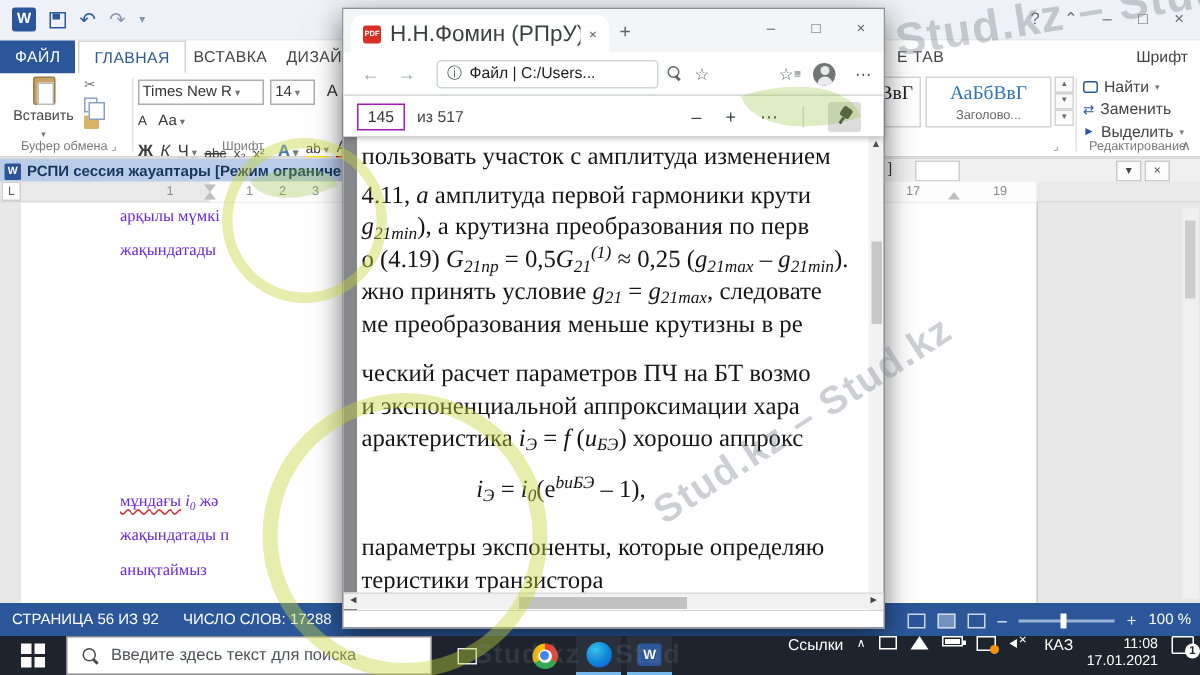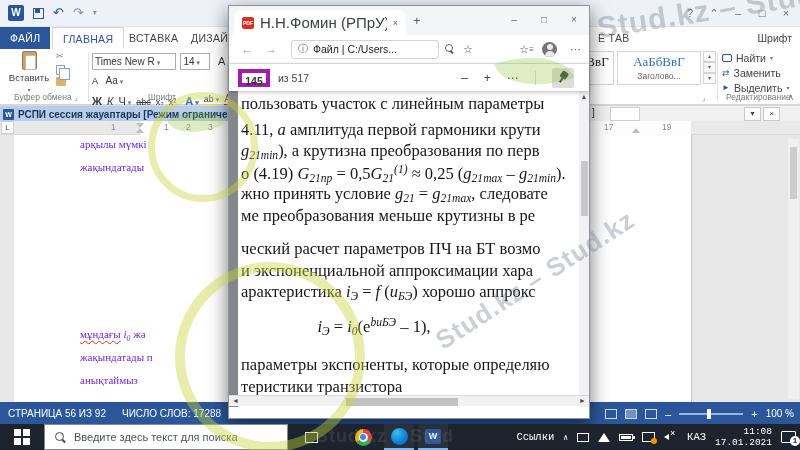--- a/index.html
+++ b/index.html
@@ -135,21 +135,21 @@
   .e-star { font-size:11px; color:#5f6368; margin-left:8px; }
   .e-right { position:absolute; right:8px; display:flex; gap:13px; align-items:center; }
   .favbar-ic { font-size:11px; color:#5f6368; position:relative; }
   .favbar-ic::after { content:"≡"; font-size:8px; position:absolute; right:-5px; top:2px; }
   .avatar { width:15px; height:15px; border-radius:50%; background:#757575; position:relative; overflow:hidden; }
   .avatar::before { content:""; position:absolute; left:4.5px; top:2.5px; width:6px; height:6px; border-radius:50%; background:#e8eaed; }
   .avatar::after { content:""; position:absolute; left:2.5px; top:9.5px; width:10px; height:6px; border-radius:5px 5px 0 0; background:#e8eaed; }
   .e-menu { font-size:11px; color:#5f6368; }
 
   .pdf-bar { position:absolute; left:0; top:58px; width:100%; height:27px; background:#fff; box-shadow:0 1px 4px rgba(0,0,0,.28); z-index:3; display:flex; align-items:center; }
-  .page-box { margin-left:9px; width:32px; height:18px; border:4px solid #a21caf; font-size:10.5px; color:#333; text-align:center; line-height:16px;font-weight:bold; }
+  .page-box { margin-left:9px; width:32px; height:18px; border:1px solid #a21caf; font-size:10.5px; color:#333; text-align:center; line-height:16px; }
   .page-of { margin-left:8px; font-size:10.5px; color:#444; }
   .pb-right { position:absolute; left:232px; display:flex; gap:16px; align-items:center; }
   .pb-right .g { font-size:12px; color:#3c4043; }
   .pb-sep { width:1px; height:14px; background:#d9d9d9; }
   .pin-btn { width:22px; height:20px; background:#dcdcdc; border-radius:2px; display:flex; align-items:center; justify-content:center; }
   .pin-ic { width:11px; height:13px; position:relative; transform:rotate(35deg); }
   .pin-ic::before { content:""; position:absolute; left:2px; top:0; width:7px; height:7px; background:#3c4043; border-radius:1.5px; }
   .pin-ic::after { content:""; position:absolute; left:5px; top:7px; width:1.5px; height:5px; background:#3c4043; }
 
   .pdf-content { position:absolute; left:0; top:85px; width:360px; height:316px; background:#85878b; overflow:hidden; }
@@ -177,21 +177,21 @@
   .tsearch input { border:none; outline:none; font-size:11px; color:#444; width:200px; font-family:"Liberation Sans",sans-serif; background:transparent; }
   .tsearch input::placeholder { color:#4e5258; opacity:1; }
   .tbtn { position:absolute; top:0; width:30px; height:26px; display:flex; align-items:center; justify-content:center; }
   .tbtn.open { border-bottom:2px solid #76b9ed; background:rgba(255,255,255,.06); }
   .tv-ic { width:13px; height:11px; border:1.5px solid #e8eaed; position:relative; background:transparent; }
   .chrome-ic { width:17px; height:17px; border-radius:50%; background:conic-gradient(#ea4335 0 33%, #34a853 33% 66%, #fbbc05 66% 100%); position:relative; }
   .chrome-ic::before { content:""; position:absolute; left:4px; top:4px; width:9px; height:9px; background:#fff; border-radius:50%; }
   .chrome-ic::after { content:""; position:absolute; left:5.5px; top:5.5px; width:6px; height:6px; background:#4285f4; border-radius:50%; }
   .edge-ic { width:17px; height:17px; border-radius:50%; background:radial-gradient(circle at 35% 30%, #35c1f1 0%, #0b84d8 55%, #1d4fd7 100%); }
   .word-ic { width:16px; height:15px; background:#2b579a; border-radius:2px; color:#fff; font-weight:bold; font-size:9px; text-align:center; line-height:15px; }
-  .tray { position:absolute; right:4px; top:0; height:26px; display:flex; align-items:center; gap:9px; font-size:10.5px;font-family:Liberation Mono, monospace; }
+  .tray { position:absolute; right:4px; top:0; height:26px; display:flex; align-items:flex-start; gap:9px; font-size:10.5px; }
   .tray .chev { font-size:8px; }
   .tabl-ic { width:12px; height:9px; border:1.2px solid #fff; }
   .wifi-ic { width:0; height:0; border-left:6px solid transparent; border-right:6px solid transparent; border-bottom:9px solid #fff; }
   .batt-ic { width:14px; height:7px; border:1px solid #fff; position:relative; background:#fff; background-clip:content-box; padding:1px; }
   .batt-ic::after { content:""; position:absolute; right:-3px; top:1.5px; width:2px; height:3px; background:#fff; }
   .cast-ic { width:13px; height:10px; border:1.2px solid #fff; position:relative; }
   .cast-ic::after { content:""; position:absolute; right:-3px; bottom:-3px; width:6px; height:6px; border-radius:50%; background:#f7930a; }
   .spk-ic { position:relative; width:14px; height:10px; }
   .spk-ic .tri { position:absolute; left:0; top:2px; width:0; height:0; border-top:3px solid transparent; border-bottom:3px solid transparent; border-right:5px solid #fff; }
   .spk-ic .x { position:absolute; left:6px; top:-3px; font-size:9px; color:#fff; }
@@ -418,21 +418,21 @@
         <span class="pb-sep"></span>
         <span class="pin-btn">
             <span class="pin-ic"></span>
           </span>
       </div>
     </div>
 
     <div class="pdf-content">
       <div class="pdf-page">
         <div class="pdf-text">
-            <div class="tline"><span class="tk-n">пользовать участок с линейным параметры</span></div>
+            <div class="tline"><span class="tk-n">пользовать участок с амплитуда изменением</span></div>
             <div class="tline" style="margin-top: 4px;"><span class="tk-n">4.11, </span><span class="tk-i">а</span><span class="tk-n"> амплитуда первой гармоники крути</span></div>
             <div class="tline"><span class="tk-i">g</span><span class="tk-sub">21min</span><span class="tk-n">), а крутизна преобразования по перв</span></div>
             <div class="tline"><span class="tk-n">о (4.19) </span><span class="tk-i">G</span><span class="tk-sub">21пр</span><span class="tk-n"> = 0,5</span><span class="tk-i">G</span><span class="tk-sub">21</span><span class="tk-sup">(1)</span><span class="tk-n"> ≈ 0,25 (</span><span class="tk-i">g</span><span class="tk-sub">21max</span><span class="tk-n"> – </span><span class="tk-i">g</span><span class="tk-sub">21min</span><span class="tk-n">).</span></div>
             <div class="tline"><span class="tk-n">жно принять условие </span><span class="tk-i">g</span><span class="tk-sub">21</span><span class="tk-n"> = </span><span class="tk-i">g</span><span class="tk-sub">21max</span><span class="tk-n">, следовате</span></div>
             <div class="tline"><span class="tk-n">ме преобразования меньше крутизны в ре</span></div>
             <div class="tline" style="margin-top: 12px;"><span class="tk-n">ческий расчет параметров ПЧ на БТ возмо</span></div>
             <div class="tline"><span class="tk-n">и экспоненциальной аппроксимации хара</span></div>
             <div class="tline"><span class="tk-n">арактеристика </span><span class="tk-i">i</span><span class="tk-sub">Э</span><span class="tk-n"> = </span><span class="tk-i">f</span><span class="tk-n"> (</span><span class="tk-i">u</span><span class="tk-sub">БЭ</span><span class="tk-n">) хорошо аппрокс</span></div>
             <div class="tline center" style="margin-top: 12px;"><span class="tk-i">i</span><span class="tk-sub">Э</span><span class="tk-n"> = </span><span class="tk-i">i</span><span class="tk-sub">0</span><span class="tk-n">(e</span><span class="tk-sup">buБЭ</span><span class="tk-n"> – 1),</span></div>
             <div class="tline" style="margin-top: 18px;"><span class="tk-n">параметры экспоненты, которые определяю</span></div>

